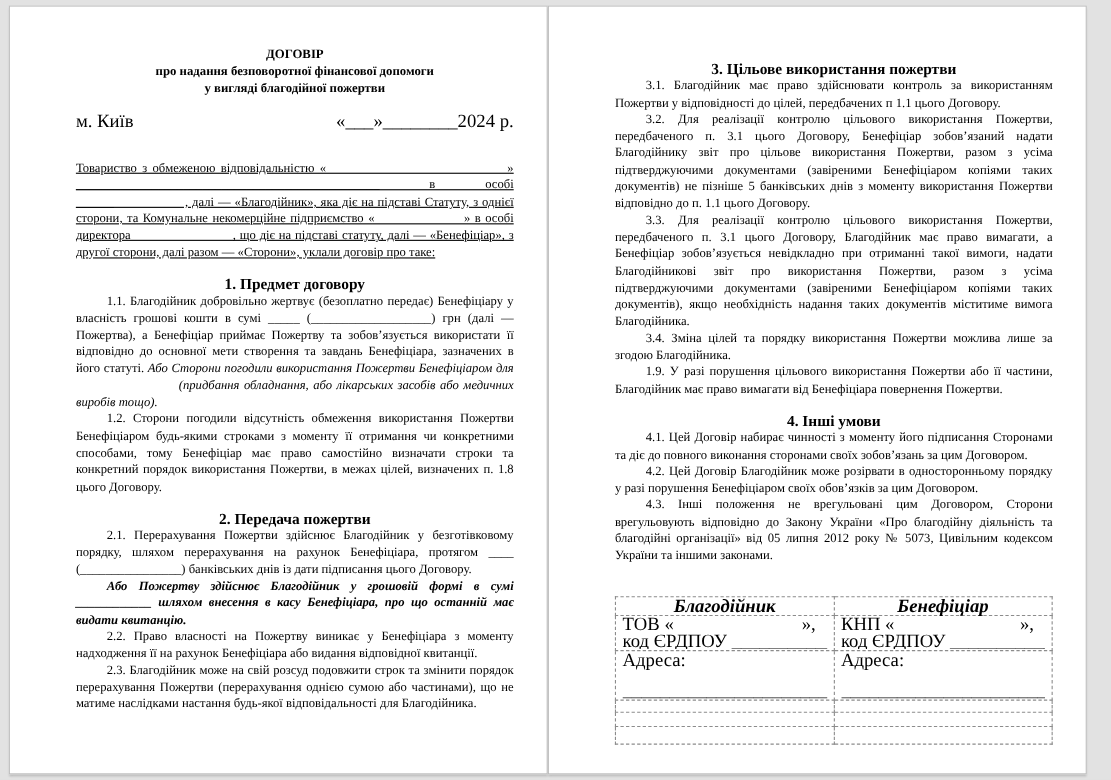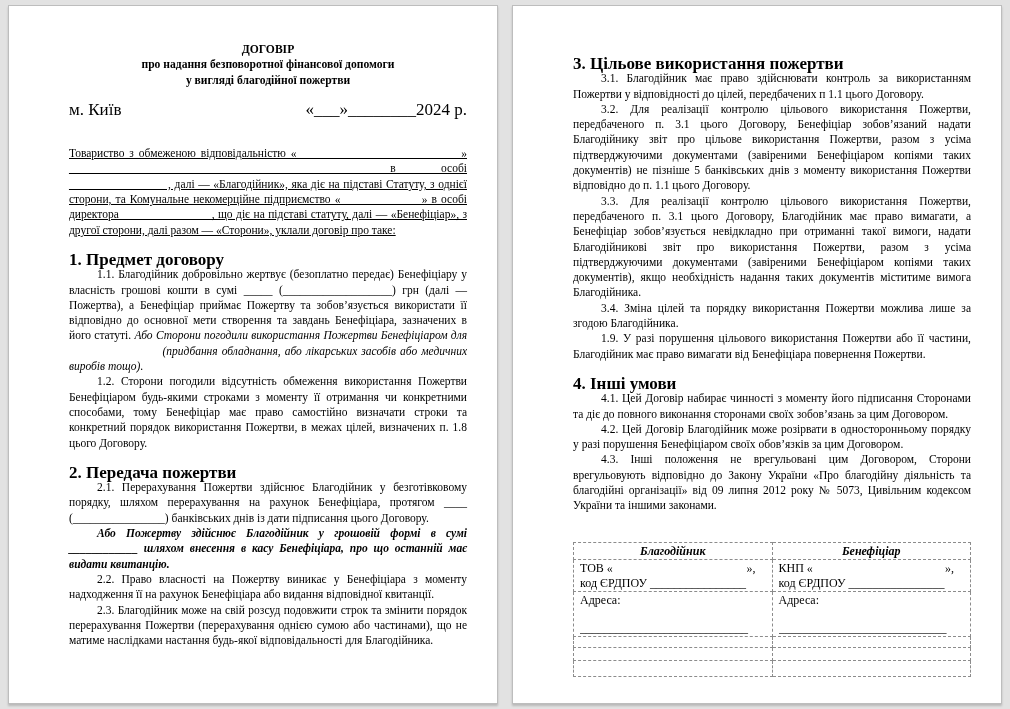--- a/index.html
+++ b/index.html
@@ -7,21 +7,21 @@
     padding: 0;
     width: 1010px;
     height: 709px;
     background: #e2e2e2;
     overflow: hidden;
     font-family: "Liberation Serif", "DejaVu Serif", serif;
     color: #000;
   }
   .pages {
     display: flex;
-    gap: 14px;
+    gap: 0;
     padding: 5px 8px 0 8px;
     box-sizing: border-box;
   }
   .page {
     width: 490px;
     height: 699px;
     background: #ffffff;
     border: 1px solid #bdbdbd;
     box-shadow: 0 2px 2px rgba(0,0,0,0.18);
     box-sizing: border-box;
@@ -45,30 +45,30 @@
     margin: 0;
     font-size: 11.5px;
     line-height: 15.3px;
     text-align: justify;
     text-indent: 28px;
   }
   .body-p.no-indent { text-indent: 0; text-decoration: underline; }
   .body-p.italic { font-style: italic; font-weight: bold; }
   .sec-h {
     margin: 14px 0 0 0;
-    font-size: 17px;
+    font-size: 14px;
     line-height: 15.3px;
     font-weight: bold;
-    text-align: left;
+    text-align: center;
   }
   .sig-table {
     width: 100%;
     border-collapse: collapse;
     margin-top: 28px;
-    font-size: 12px;
+    font-size: 17px;
     line-height: 14.5px;
     table-layout: fixed;
   }
   .sig-table td {
     border: 1px dashed #8c8c8c;
     padding: 1px 6px;
     vertical-align: top;
   }
   .sig-table .t-head td {
     font-weight: bold;
@@ -120,21 +120,21 @@
     <h3 class="sec-h">3. Цільове використання пожертви</h3>
     <p class="body-p">3.1. Благодійник має право здійснювати контроль за використанням Пожертви у відповідності до цілей, передбачених п 1.1 цього Договору.</p>
     <p class="body-p">3.2. Для реалізації контролю цільового використання Пожертви, передбаченого п. 3.1 цього Договору, Бенефіціар зобов’язаний надати Благодійнику звіт про цільове використання Пожертви, разом з усіма підтверджуючими документами (завіреними Бенефіціаром копіями таких документів) не пізніше 5 банківських днів з моменту використання Пожертви відповідно до п. 1.1 цього Договору.</p>
     <p class="body-p">3.3. Для реалізації контролю цільового використання Пожертви, передбаченого п. 3.1 цього Договору, Благодійник має право вимагати, а Бенефіціар зобов’язується невідкладно при отриманні такої вимоги, надати Благодійникові звіт про використання Пожертви, разом з усіма підтверджуючими документами (завіреними Бенефіціаром копіями таких документів), якщо необхідність надання таких документів міститиме вимога Благодійника.</p>
     <p class="body-p">3.4. Зміна цілей та порядку використання Пожертви можлива лише за згодою Благодійника.</p>
     <p class="body-p">1.9. У разі порушення цільового використання Пожертви або її частини, Благодійник має право вимагати від Бенефіціара повернення Пожертви.</p>
 
     <h3 class="sec-h">4. Інші умови</h3>
     <p class="body-p">4.1. Цей Договір набирає чинності з моменту його підписання Сторонами та діє до повного виконання сторонами своїх зобов’язань за цим Договором.</p>
     <p class="body-p">4.2. Цей Договір Благодійник може розірвати в односторонньому порядку у разі порушення Бенефіціаром своїх обов’язків за цим Договором.</p>
-    <p class="body-p">4.3. Інші положення не врегульовані цим Договором, Сторони врегульовують відповідно до Закону України «Про благодійну діяльність та благодійні організації» від 09 липня 2012 року № 5073, Цивільним кодексом України та іншими законами.</p>
+    <p class="body-p">4.3. Інші положення не врегульовані цим Договором, Сторони врегульовують відповідно до Закону України «Про благодійну діяльність та благодійні організації» від 05 липня 2012 року № 5073, Цивільним кодексом України та іншими законами.</p>
 
     <table class="sig-table">
       <tbody>
           <tr class="t-head">
         <td>Благодійник</td>
         <td>Бенефіціар</td>
       </tr>
       <tr class="t-org">
         <td>
           <div class="org-row">

